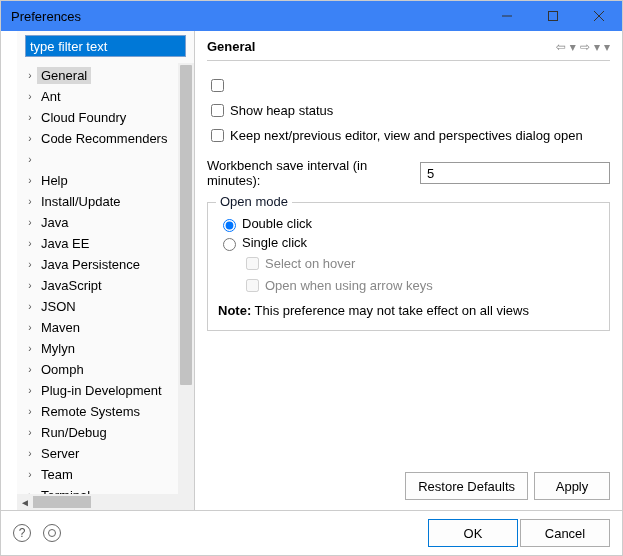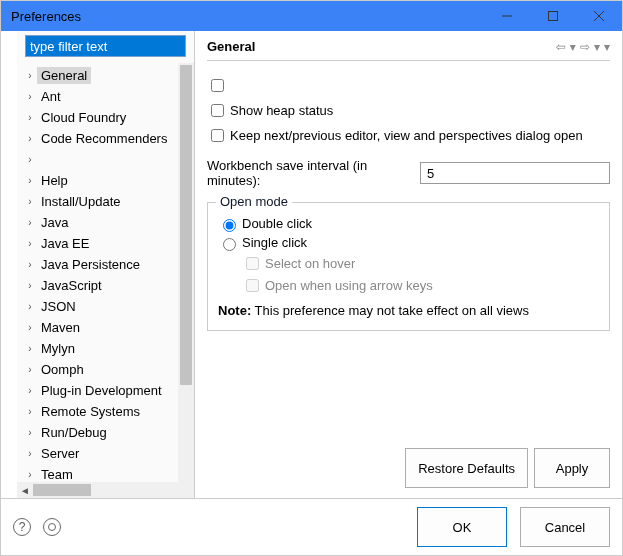--- a/index.html
+++ b/index.html
@@ -36,26 +36,26 @@
   .interval-row input { flex: 1; height: 22px; border: 1px solid #999; padding: 2px 6px; }
   .group { border: 1px solid #ccc; margin-top: 14px; padding: 10px 10px 12px 10px; position: relative; }
   .group-title { position: absolute; top: -9px; left: 8px; background: #fff; padding: 0 4px; color: #0f172a; }
   .radio-row { display: flex; margin: 3px 0; }
   .radio-row input { margin-right: 6px; }
   .sub-check { margin-left: 24px; display: flex; align-items: center; margin-top: 3px; color: #888; }
   .sub-check input { margin-right: 6px; }
   .note { margin-top: 8px; }
   .note b { font-weight: bold; }
   .button-row { margin-top: auto; display: flex; justify-content: flex-end; gap: 6px; padding-top: 10px; }
-  button.win { height: 40px; min-width: 76px; padding: 0 12px; background: #fdfdfd; border: 1px solid #adadad; cursor: default; }
+  button.win { height: 28px; min-width: 76px; padding: 0 12px; background: #fdfdfd; border: 1px solid #adadad; cursor: default; }
   button.win.default { border: 1px solid #0078d7; }
   .footer { border-top: 1px solid #ccc; padding: 8px 12px; display: flex; align-items: center; }
   .footer-icons { display: flex; gap: 12px; flex: 1; }
   .footer-icons .ic { width: 18px; height: 18px; border: 1.5px solid #666; border-radius: 50%; display: flex; align-items: center; justify-content: center; font-size: 12px; color: #555; }
-  .footer-btn-row { display: flex; gap: 13px; }
+  .footer-btn-row { display: flex; gap: 2px; }
 </style>
 </head>
 <body>
 
 <div class="titlebar">
   <span class="title">Preferences</span>
   <div class="winbtn">
     <svg viewBox="0 0 10 10">
         <line x1="0" y1="5" x2="10" y2="5" stroke="#333" stroke-width="1"></line>
       </svg>

